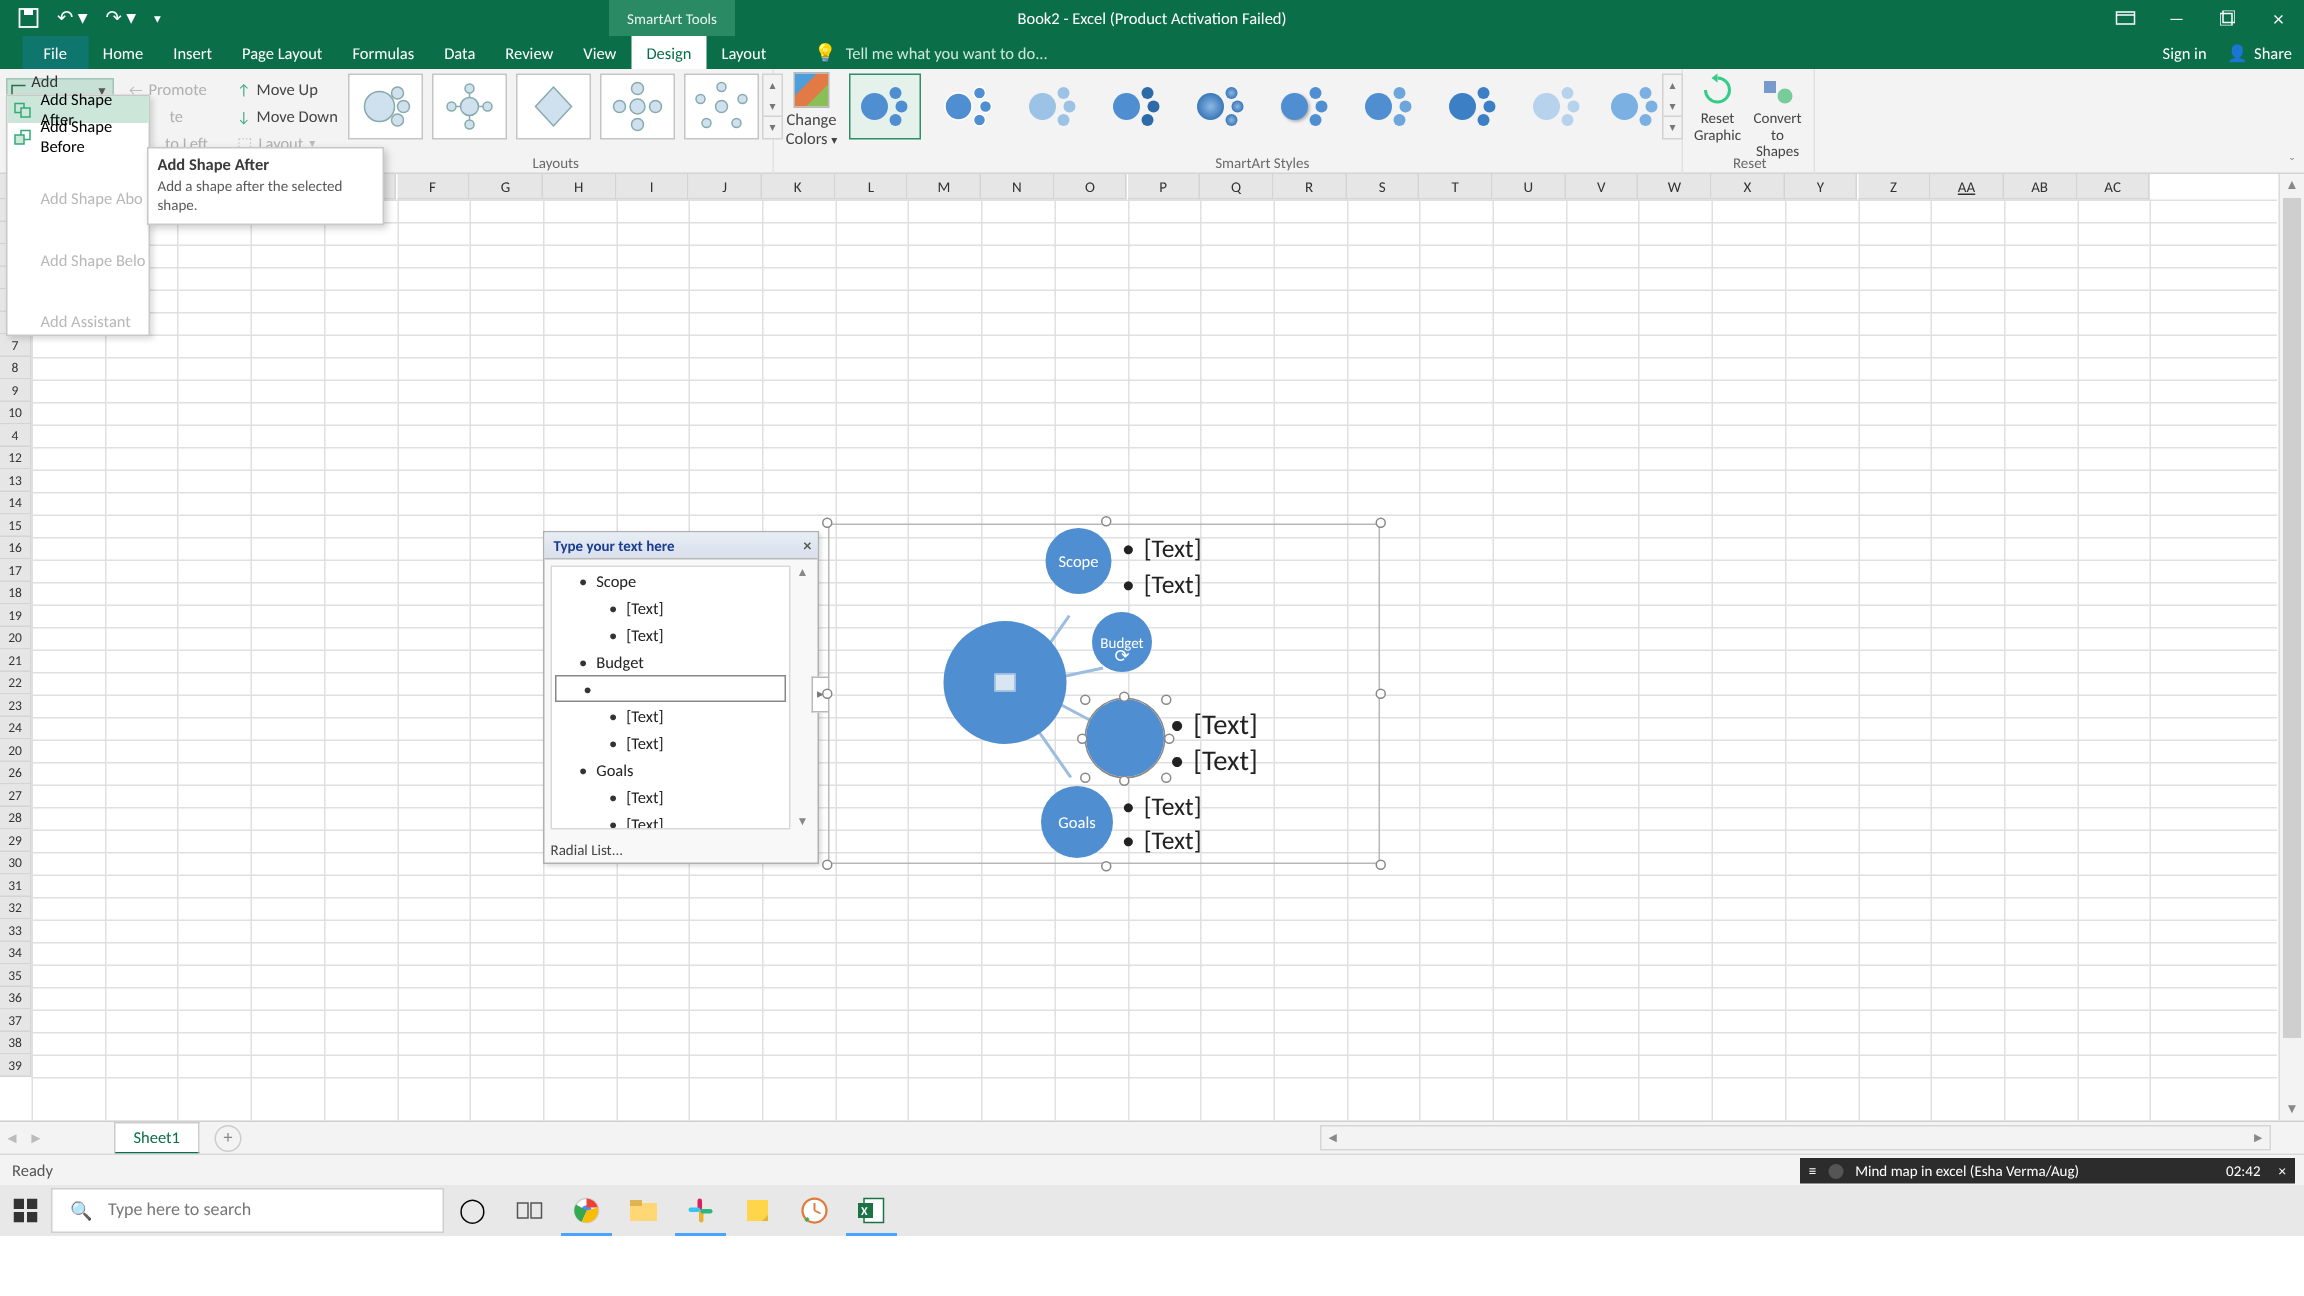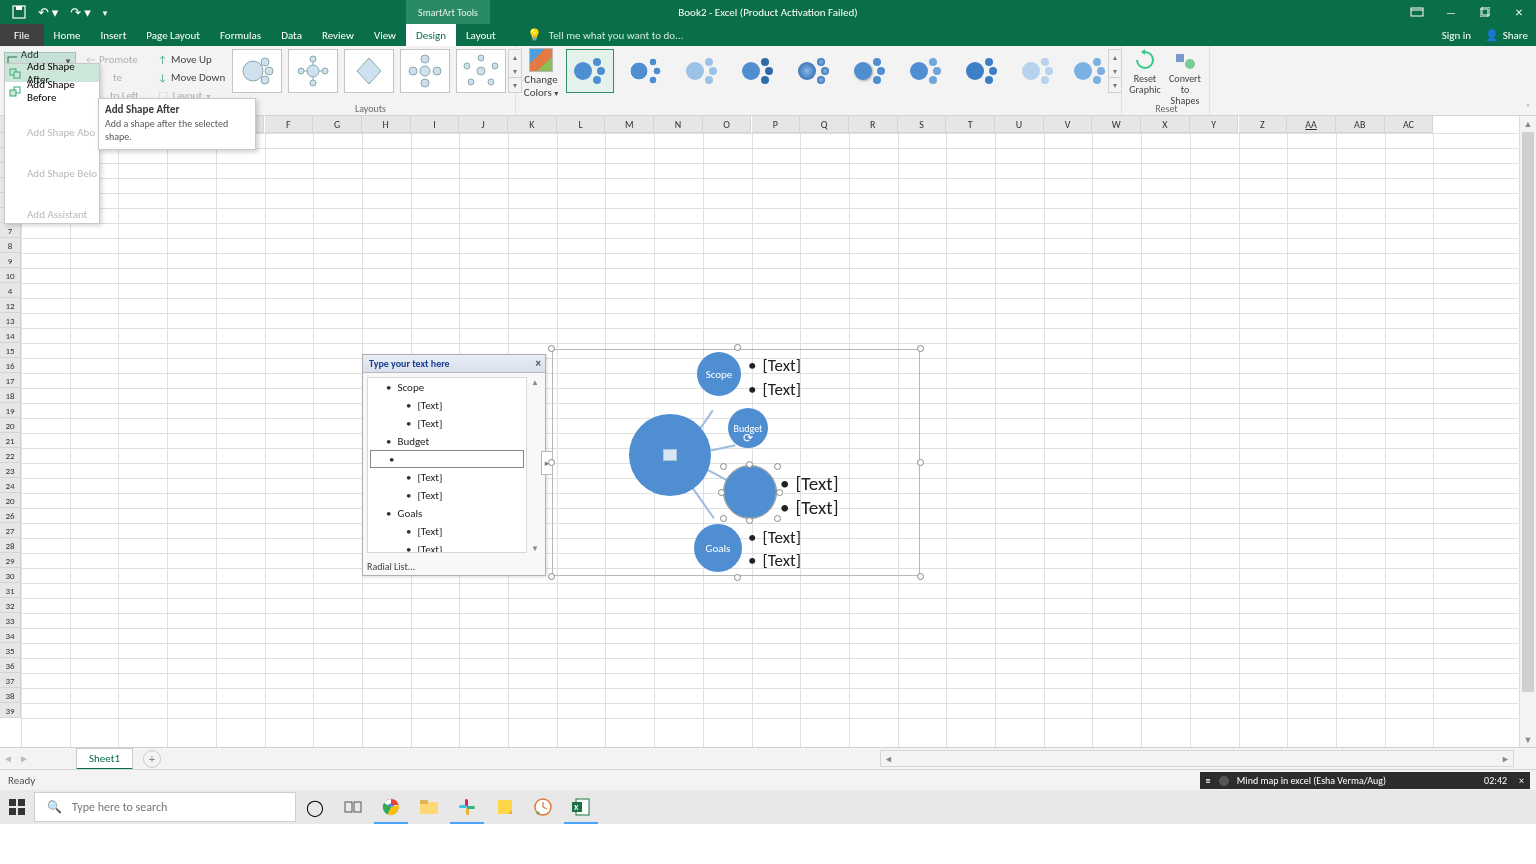--- a/index.html
+++ b/index.html
@@ -11,21 +11,21 @@
 .titlebar .qats svg { display: block; }
 .titlebar .tool-tab { position: absolute; left: 406px; top: 0; width: 84px; height: 24px; background: #2a8a63; display: flex; align-items: center; justify-content: center; font-size: 10px; color: #e8f4ee; }
 .titlebar .center { position: absolute; left: 50%; transform: translateX(-50%); font-size: 11px; }
 .titlebar .win-controls { position: absolute; right: 0; display: flex; }
 .titlebar .win-controls div { width: 34px; height: 24px; display: flex; align-items: center; justify-content: center; font-size: 11px; }
 .titlebar .win-controls .ic-box { width: 34px; display:flex; justify-content:center; }
 
 
 .menubar { height: 22px; background: #0a6e48; display: flex; align-items: stretch; padding: 0; position: relative; }
 .menubar .tab { padding: 0 10px; font-size: 11px; color: #fff; display: flex; align-items: center; }
-.menubar .tab.file { background: #404040; padding: 0 14px; }
+.menubar .tab.file { background: #0f766e; padding: 0 14px; margin-left: 15px; }
 .menubar .tab.active { background: #fff; color: #0a6e48; }
 .menubar .tellme { margin-left: 22px; color: #cfe8dc; font-size: 11px; display: flex; align-items: center; gap: 6px; }
 .menubar .tellme .bulb { font-size: 12px; }
 .menubar .right-section { position: absolute; right: 8px; top: 0; height: 22px; display: flex; align-items: center; gap: 14px; color: #fff; font-size: 11px; }
 .menubar .right-section .share { display: flex; align-items: center; gap: 4px; }
 
 
 .ribbon { height: 70px; background: #f3f3f3; border-bottom: 1px solid #d4d4d4; position: relative; }
 .ribbon .group { position: absolute; top: 0; height: 70px; border-right: 1px solid #e1e1e1; }
 .ribbon .group-label { position: absolute; bottom: 1px; left: 0; right: 0; text-align: center; font-size: 10px; color: #6a6a6a; }
@@ -285,20 +285,21 @@
         <div style="border-top:1px solid #d2d2d2;">▾</div>
       </div>
   </div>
 
   <div class="chg-colors">
     <div class="sw"></div>
     <span>Change</span><br><span>Colors</span> <span style="font-size:8px;">▾</span>
   </div>
 
   <div class="group" style="left:562px; width:560px;">
+    <div class="group-label">SmartArt Styles</div>
     <div class="style-tile sel" style="left:4px;">
         <svg width="40" height="34">
           <circle cx="13" cy="17" r="9" fill="#4f8fd1"></circle>
           <circle cx="27" cy="8" r="4" fill="#4f8fd1"></circle>
           <circle cx="31" cy="17" r="4" fill="#4f8fd1"></circle>
           <circle cx="27" cy="26" r="4" fill="#4f8fd1"></circle>
         </svg>
       </div>
     <div class="style-tile" style="left:60px;">
         <svg width="40" height="34">

